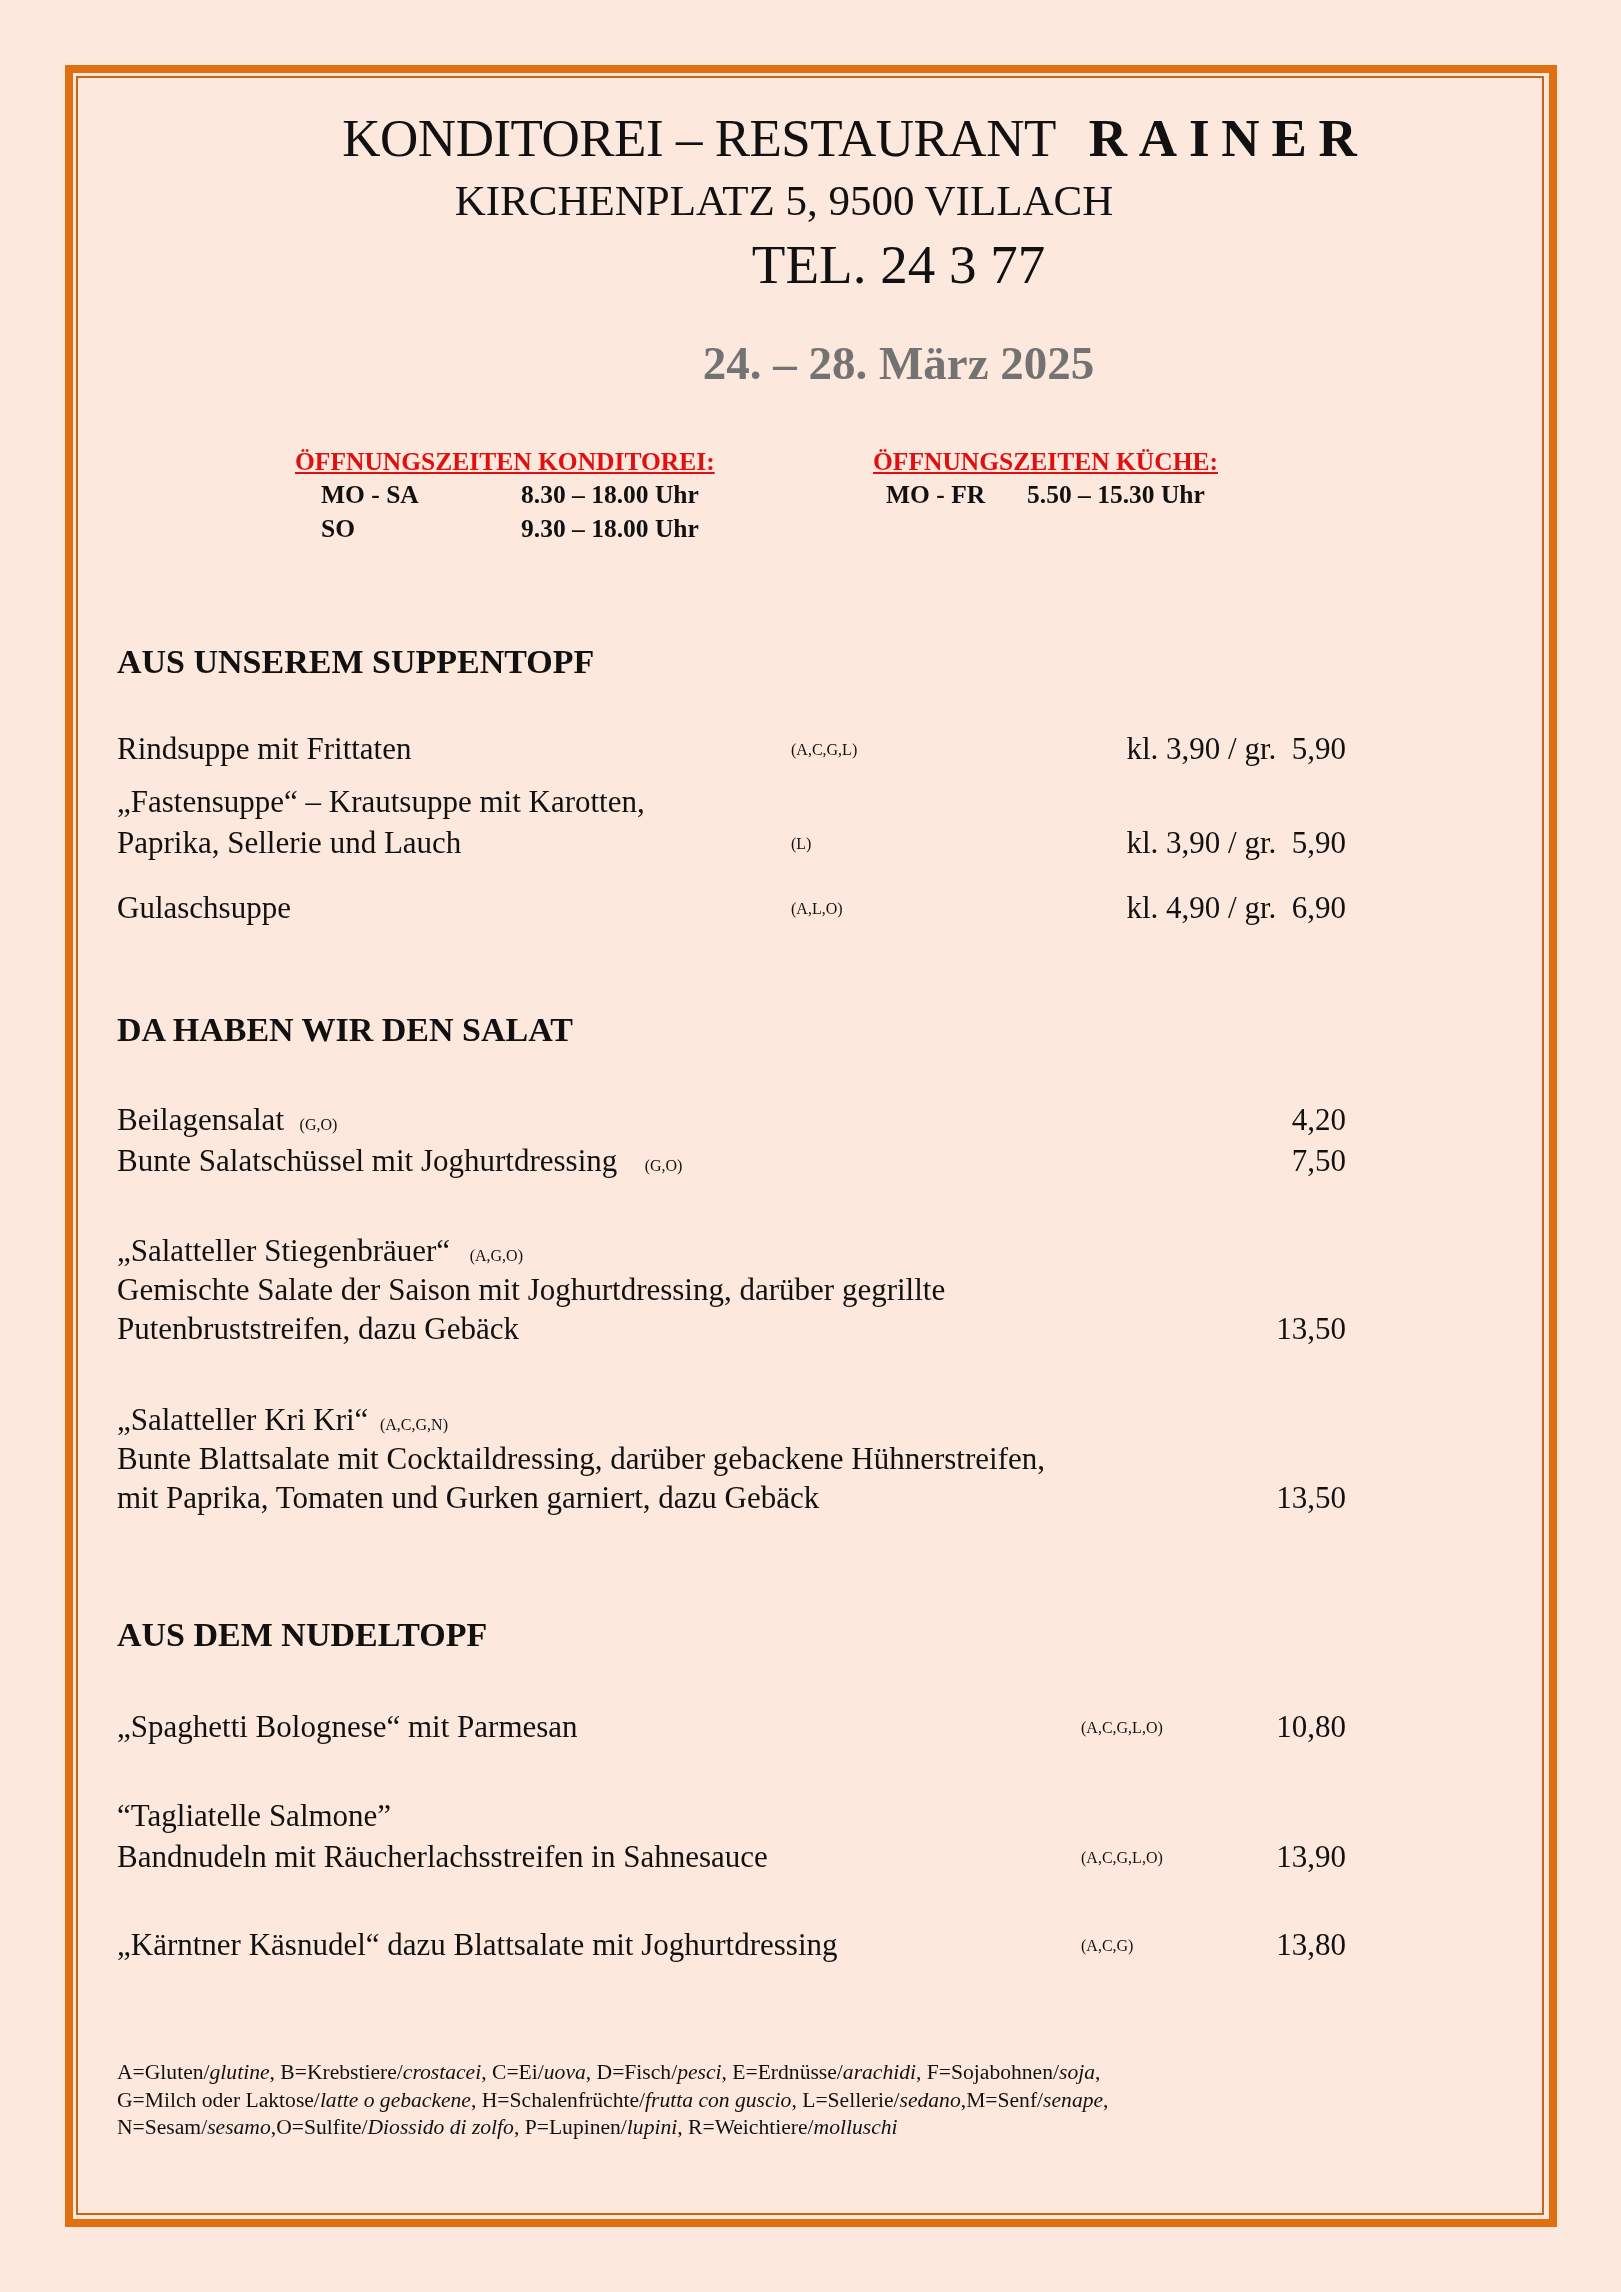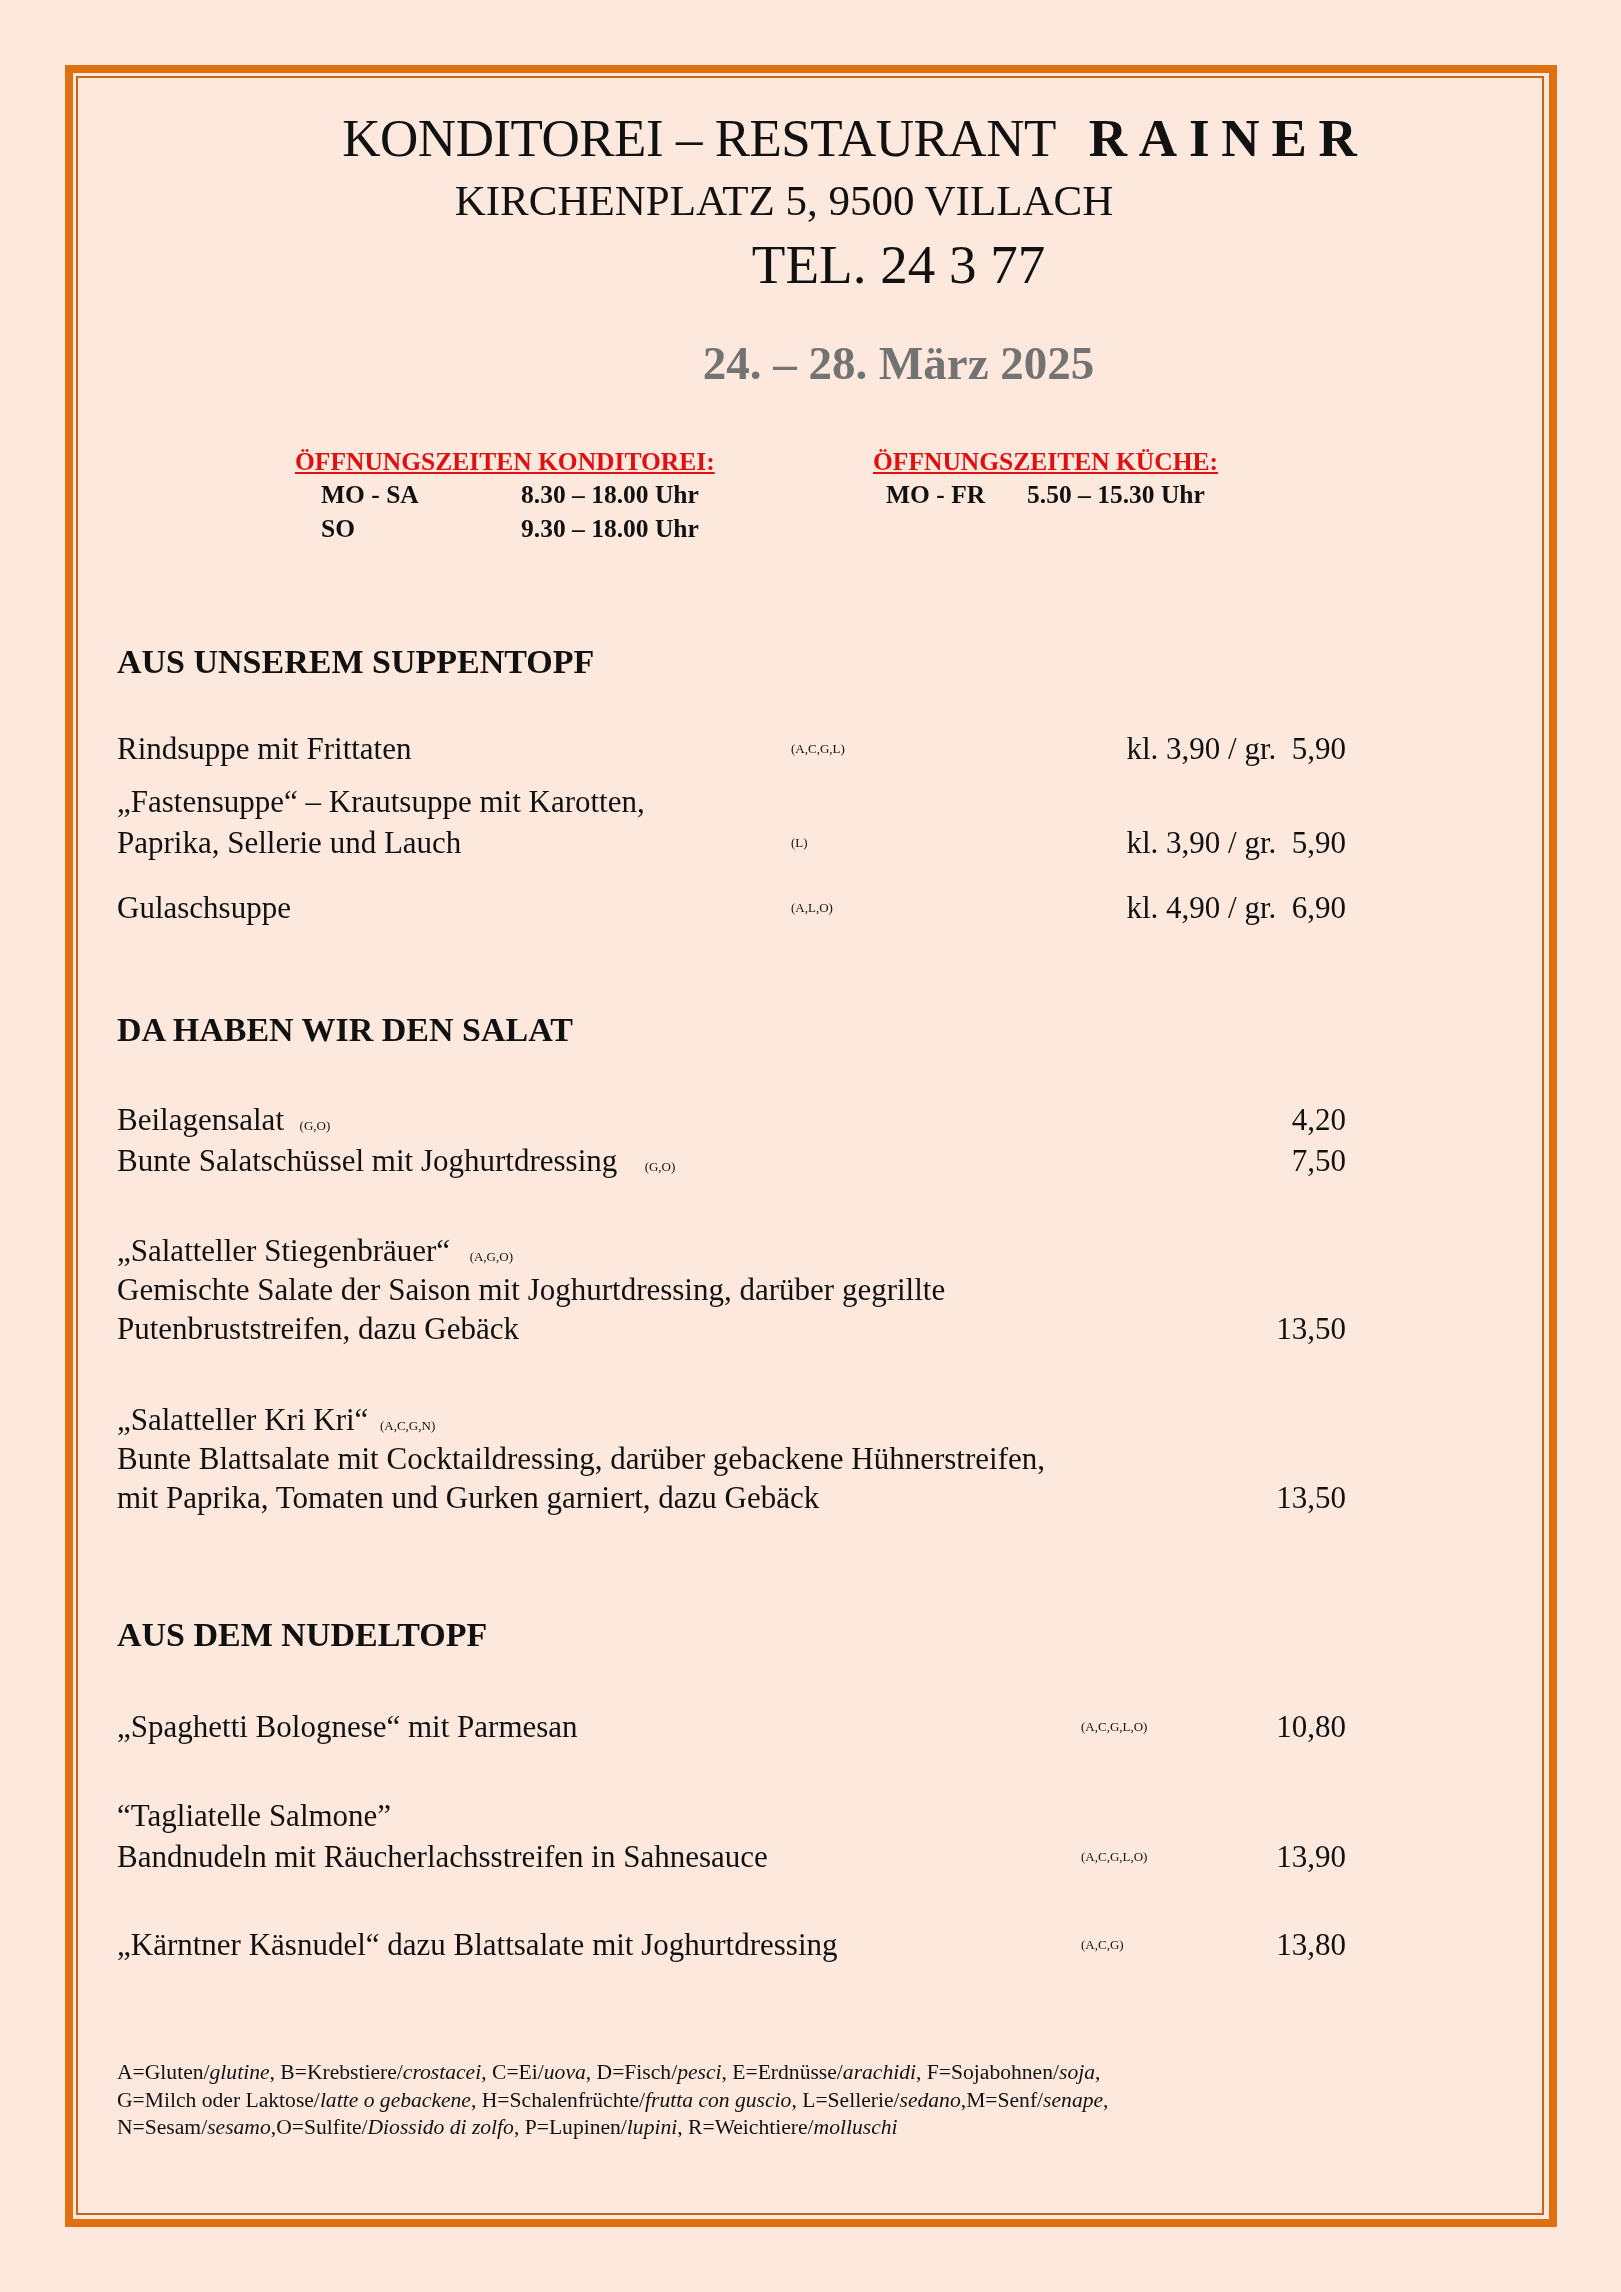--- a/index.html
+++ b/index.html
@@ -33,21 +33,21 @@
   .h-addr { left: 0; width: 1458px; top: 176px; text-align: center; font-size: 43px; padding-left: 110px; box-sizing: border-box; }
   .h-tel { left: 0; width: 1621px; top: 233px; text-align: center; font-size: 55px; padding-left: 176px; box-sizing: border-box; }
   .h-date { left: 0; width: 1621px; top: 336px; text-align: center; font-size: 47px; font-weight: bold; color: #737373; padding-left: 176px; box-sizing: border-box; }
 
   .hours-title { font-size: 25.5px; font-weight: bold; color: #e01010; text-decoration: underline; }
   .hours-row { font-size: 25.5px; font-weight: bold; }
 
   
   .sec-title { font-size: 34px; font-weight: bold; }
   .item { font-size: 31px; }
-  .allergen { font-size: 13px; }
+  .allergen { font-size: 16px; }
   .price { font-size: 31px; text-align: right; }
   .price-wide { font-size: 31px; }
 
   .legend { font-size: 21.6px; }
   .legend i { font-style: italic; }
 </style>
 </head>
 <body>
 
 <div class="frame-outer"></div>

